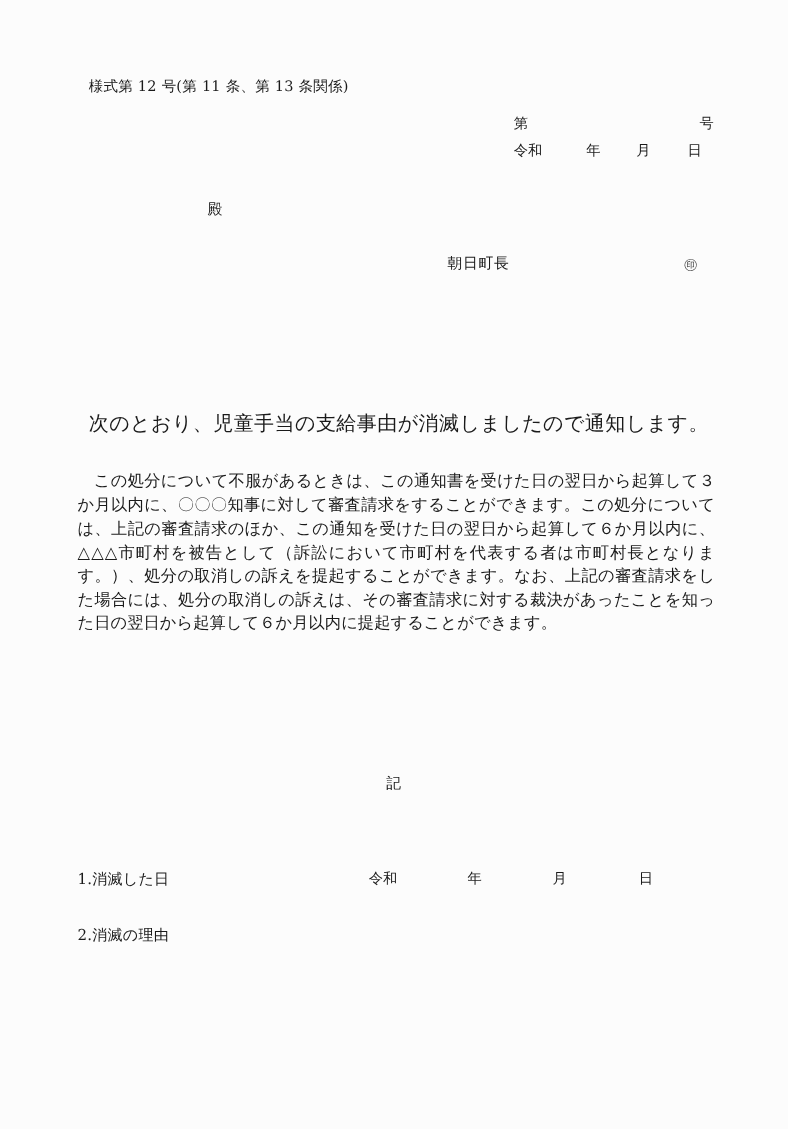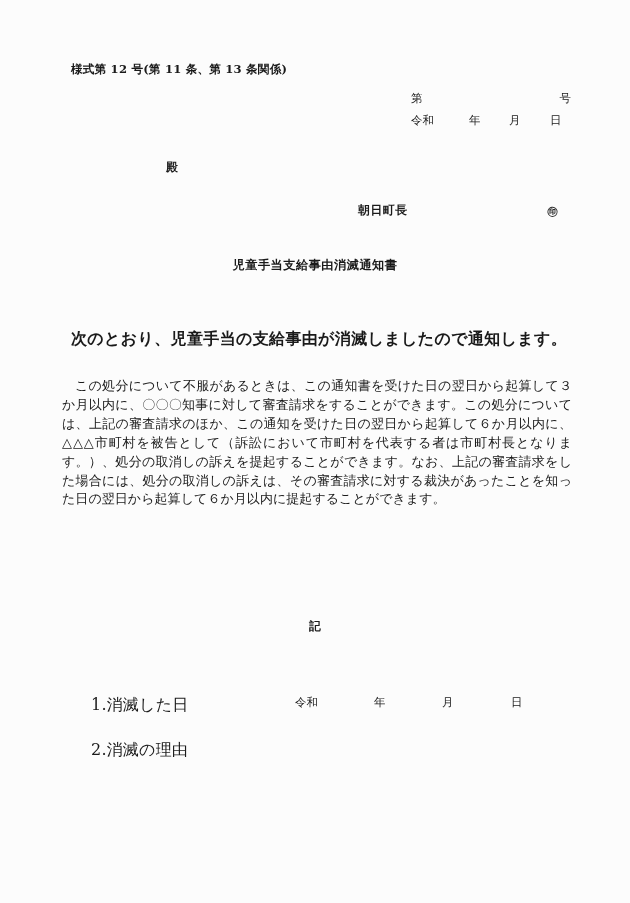--- a/index.html
+++ b/index.html
@@ -19,21 +19,20 @@
     overflow: hidden;
   }
 
   
   .t {
     position: absolute;
     white-space: pre;
     font-size: 11.3px;
     line-height: 1;
     letter-spacing: 0.2px;
-    font-weight: bold;
   }
 
   
   #form-number {
     left: 71px;
     top: 64px;
     font-size: 11.6px;
   }
 
   
@@ -122,24 +121,23 @@
     left: 0;
     top: 621px;
     width: 630px;
     text-align: center;
     font-size: 11.8px;
   }
 
   
   .item-label {
     position: absolute;
-    font-size: 16px;
+    font-size: 12px;
     letter-spacing: 0.2px;
     white-space: pre;
-    margin-left: 29px;
   }
   #item-1-label { left: 62px; top: 695px; }
   #item-2-label { left: 62px; top: 740px; text-align: center; }
 
   #item-1-date-row {
     left: 295px;
     top: 695px;
     width: 230px;
   }
   #item-1-date-row .era   { width: 79px; }
@@ -164,21 +162,20 @@
     <span class="year">年</span>
     <span class="month">月</span>
     <span class="day">日</span>
   </div>
 
   <div class="t" id="addressee-honorific">殿</div>
 
   <div class="t" id="issuer-name">朝日町長</div>
   <div class="t" id="issuer-seal">㊞</div>
 
-  <div class="t" id="doc-title">児童手当支給事由消滅通知書</div>
 
   <div class="t" id="lead-sentence">次のとおり、児童手当の支給事由が消滅しましたので通知します。</div>
 
   <div id="body-block">
     <p class="body-para">この処分について不服があるときは、この通知書を受けた日の翌日から起算して３か月以内に、〇〇〇知事に対して審査請求をすることができます。この処分については、上記の審査請求のほか、この通知を受けた日の翌日から起算して６か月以内に、△△△市町村を被告として（訴訟において市町村を代表する者は市町村長となります。）、処分の取消しの訴えを提起することができます。なお、上記の審査請求をした場合には、処分の取消しの訴えは、その審査請求に対する裁決があったことを知った日の翌日から起算して６か月以内に提起することができます。</p>
   </div>
 
   <div class="t" id="ki-marker">記</div>
 
   <div class="item-label" id="item-1-label">1.消滅した日</div>

